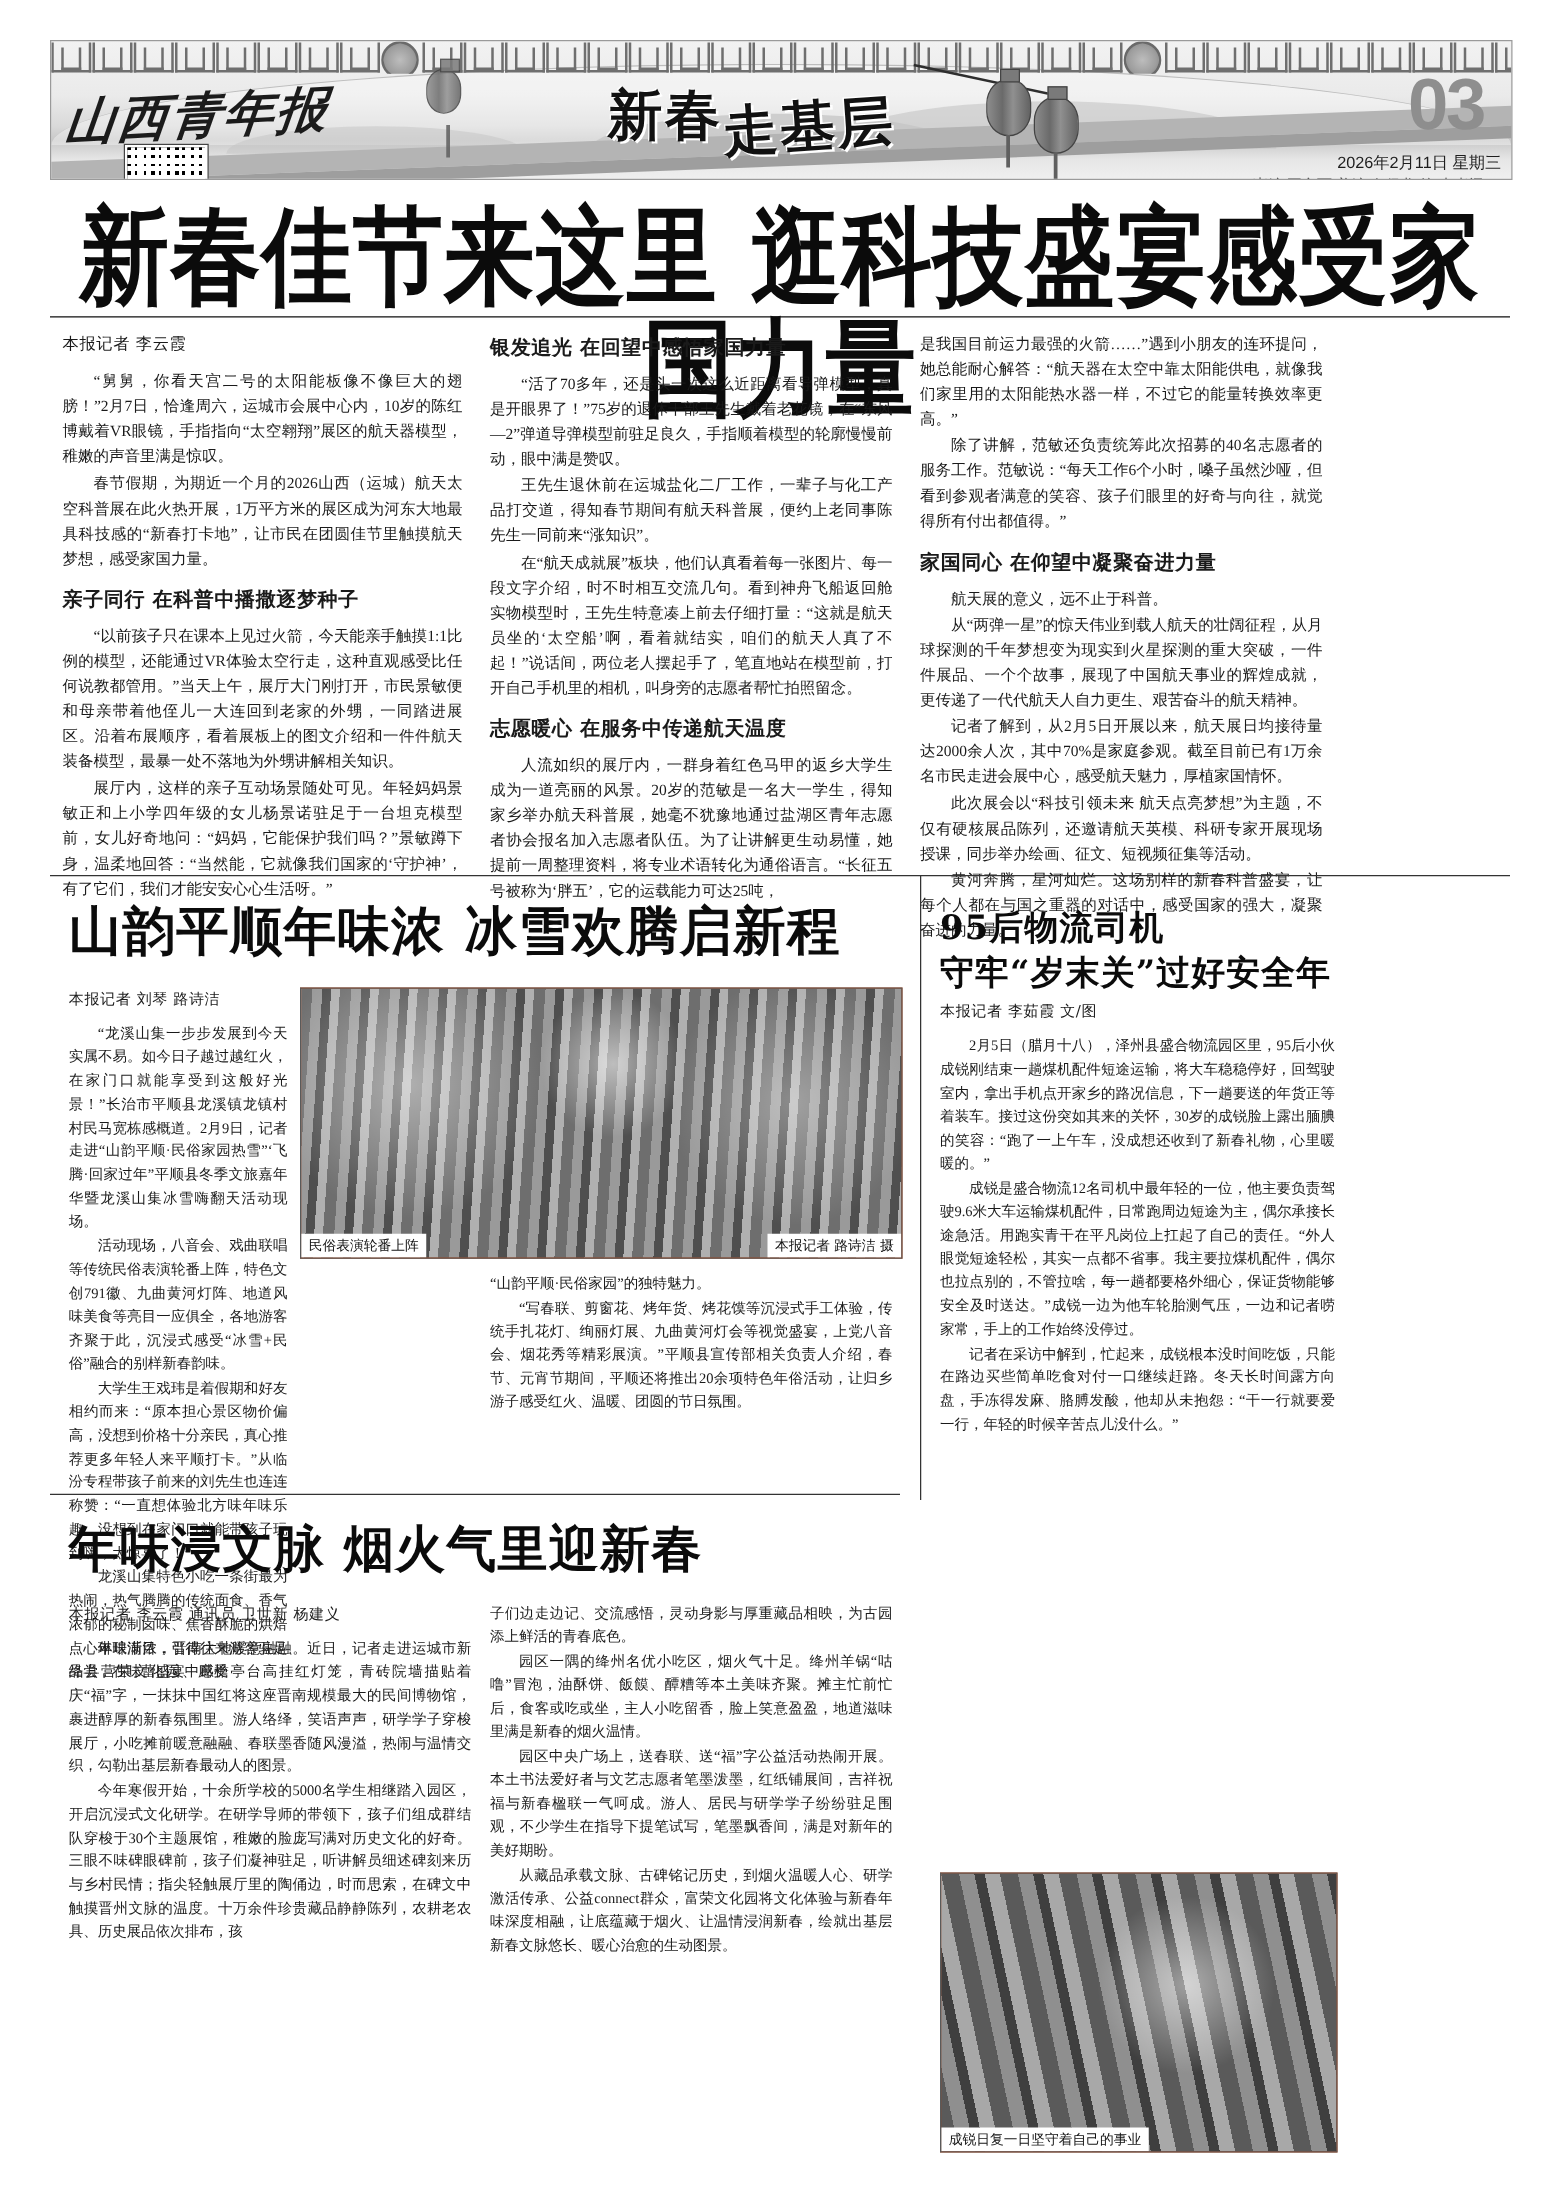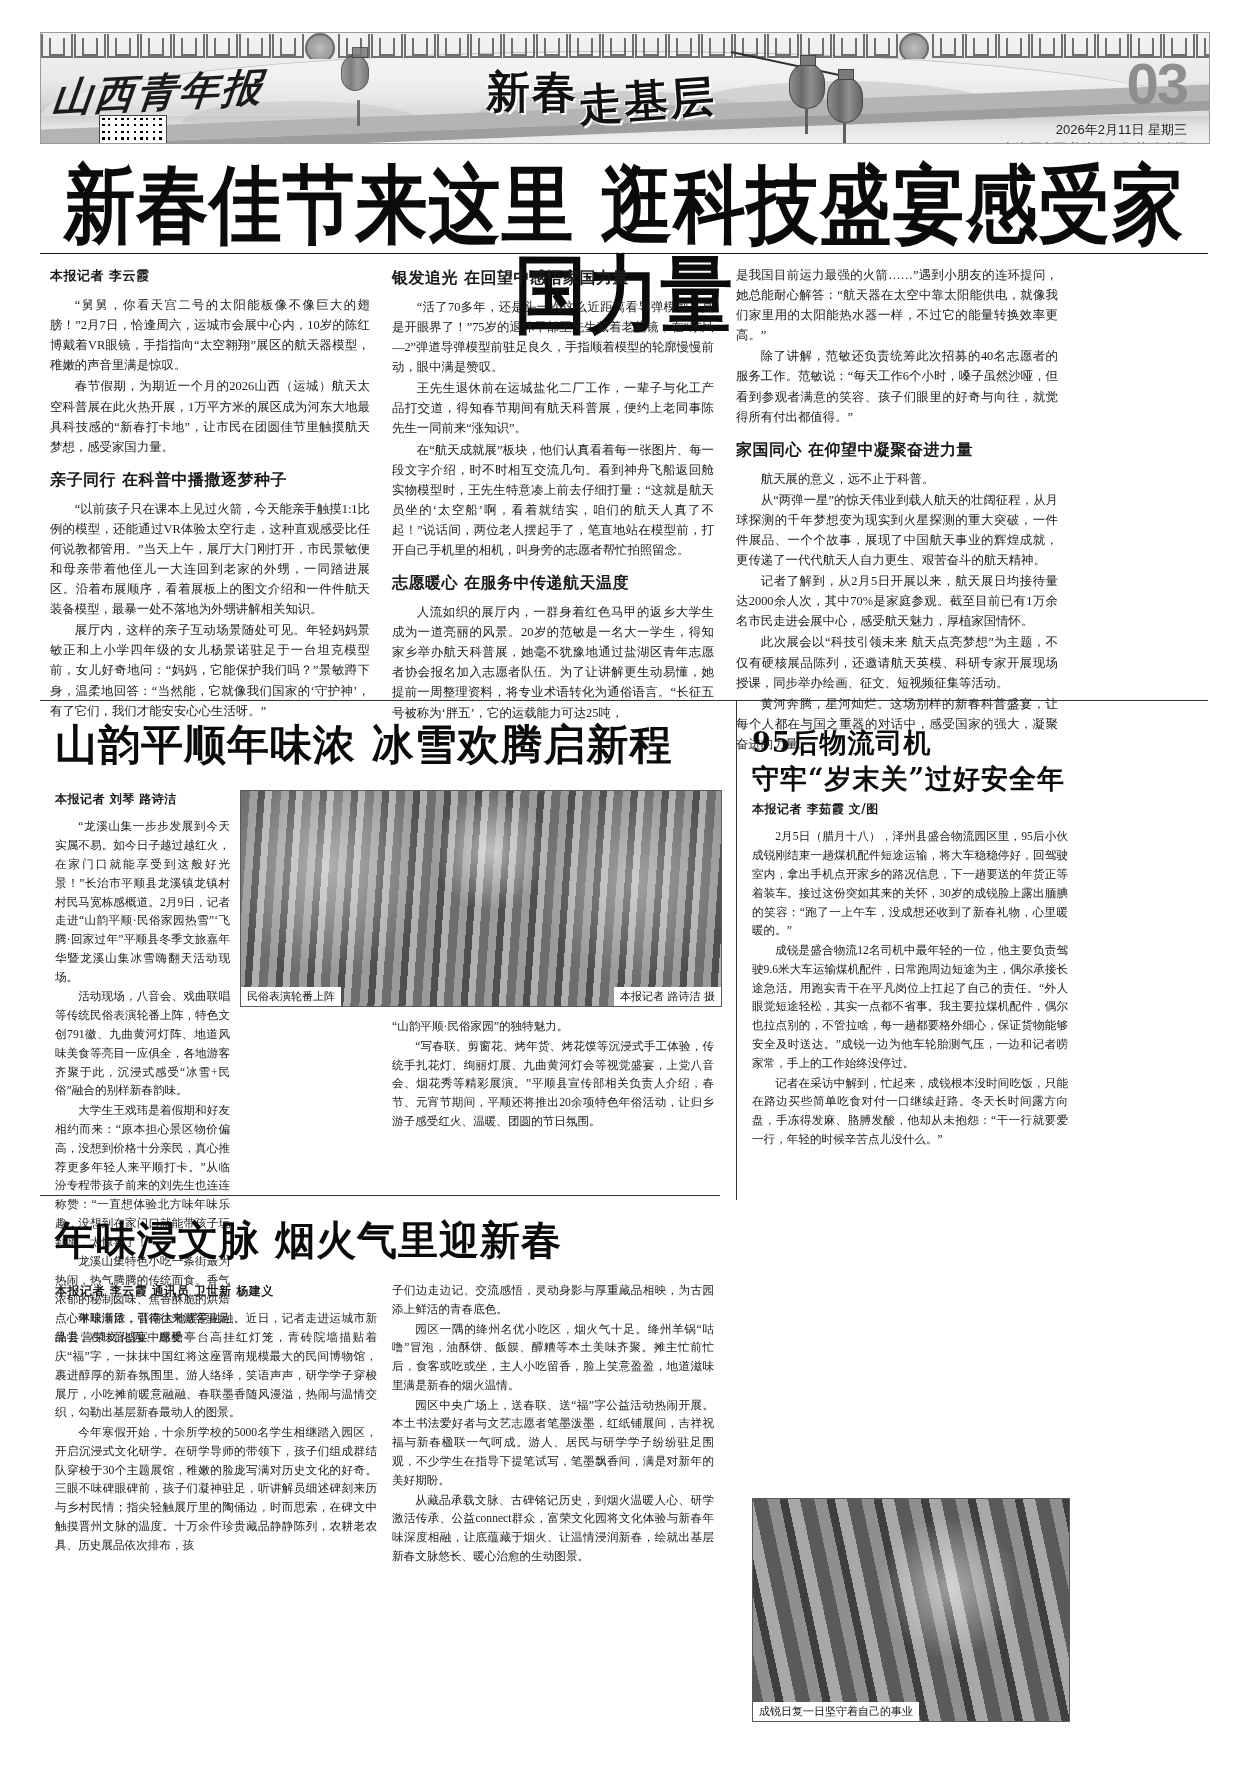--- a/index.html
+++ b/index.html
@@ -34,32 +34,32 @@
     background:linear-gradient(90deg,#8c8c8c,#6a6a6a 35%,#909090 60%,#636363);border:1px solid #444;}
   .lantern:before{content:"";position:absolute;left:10px;top:-9px;width:14px;height:9px;background:#7a7a7a;border:1px solid #444;}
   .lantern:after{content:"";position:absolute;left:15px;top:44px;width:3px;height:26px;background:#5f5f5f;}
   .branch{position:absolute;height:2px;background:#2e2e2e;transform-origin:left center;}
   .mh-title{position:absolute;left:400px;top:30px;width:320px;text-align:center;
     font-family:"DejaVu Serif",serif;font-weight:700;font-size:44px;color:#111;letter-spacing:2px;
     text-shadow:2px 2px 0 #fff,-1px -1px 0 #fff;}
   .mh-title .c2{display:inline-block;transform:translateY(9px) rotate(-4deg);}
   .mh-page{position:absolute;right:22px;top:22px;font-family:"Liberation Sans",sans-serif;
     font-size:58px;font-weight:700;color:#8e8e8e;letter-spacing:-2px;line-height:1;}
-  .mh-date{position:absolute;right:22px;top:88px;font-family:"Liberation Sans",sans-serif;font-size:13px;color:#1e1e1e;text-align:right;white-space:nowrap;}
+  .mh-date{position:absolute;right:8px;top:88px;font-family:"Liberation Sans",sans-serif;font-size:13px;color:#1e1e1e;text-align:right;white-space:nowrap;}
   .mh-editors{position:absolute;right:22px;top:107px;font-family:"Liberation Sans",sans-serif;font-size:12px;color:#1e1e1e;text-align:right;white-space:nowrap;}
 
   
   .hl-main{position:absolute;left:40px;top:160px;width:1168px;text-align:center;
     font-family:"DejaVu Serif",serif;font-weight:700;font-size:72px;line-height:1.06;letter-spacing:1px;color:#0b0b0b;
     transform:scaleY(1.18);transform-origin:top center;}
   .rule{position:absolute;background:#111;}
 
   
   .col{position:absolute;font-size:12.4px;line-height:1.62;text-align:justify;color:#1a1a1a;}
-  .byline{font-family:"DejaVu Serif",serif;font-weight:700;font-size:13px;margin-bottom:9px;letter-spacing:.5px;}
+  .byline{font-family:"DejaVu Serif",serif;font-weight:400;font-size:13px;margin-bottom:9px;letter-spacing:.5px;}
   .sub{font-family:"DejaVu Serif",serif;font-weight:700;font-size:16px;margin:10px 0 6px;letter-spacing:.5px;}
   .col p{margin:0 0 1px;text-indent:2em;}
 
   .hl-sec{font-family:"DejaVu Serif",serif;font-weight:700;color:#0b0b0b;}
 
   
   .photo{position:absolute;overflow:hidden;background:#c2410c;border:1px solid #5a5a5a;}
   .photo .ph-bg{position:absolute;inset:0;
     background:
       radial-gradient(circle at 18% 35%,rgba(255,255,255,.45),rgba(0,0,0,0) 26%),

